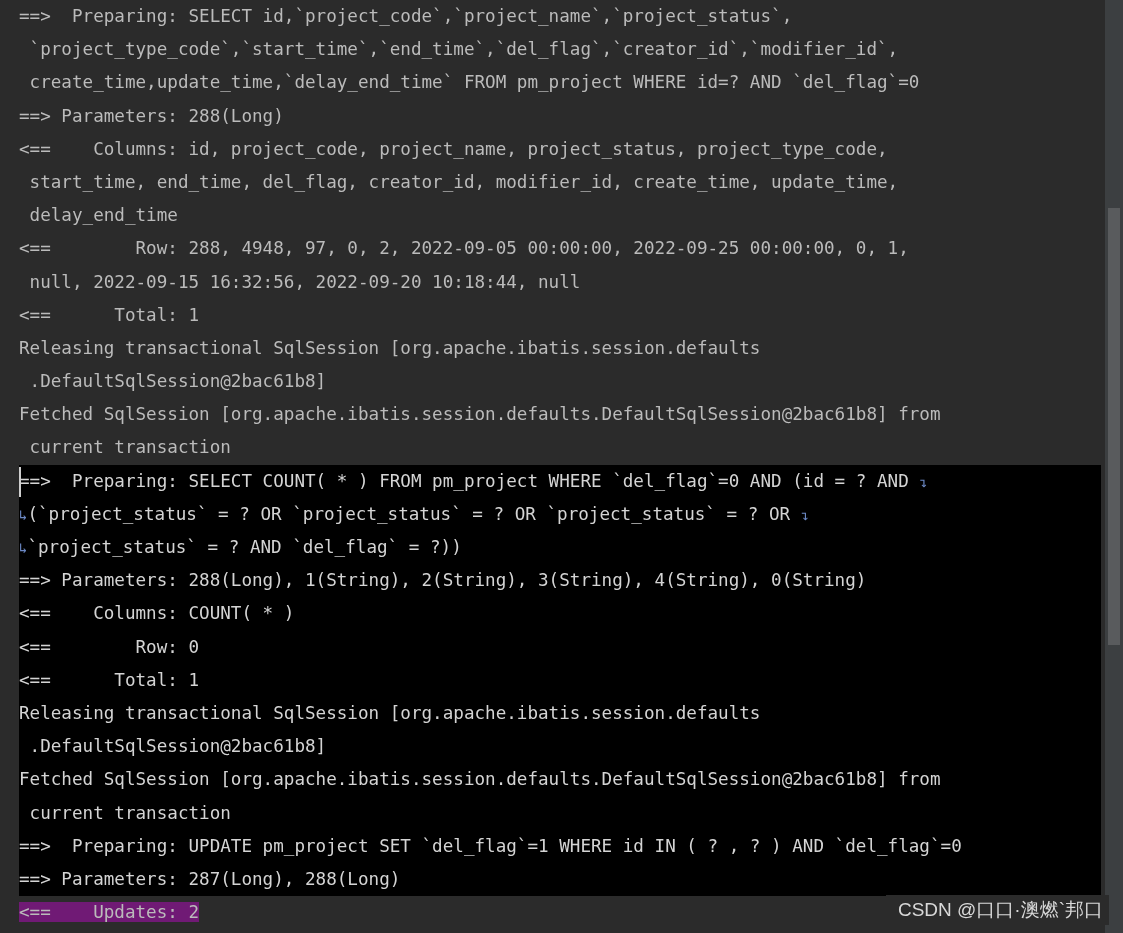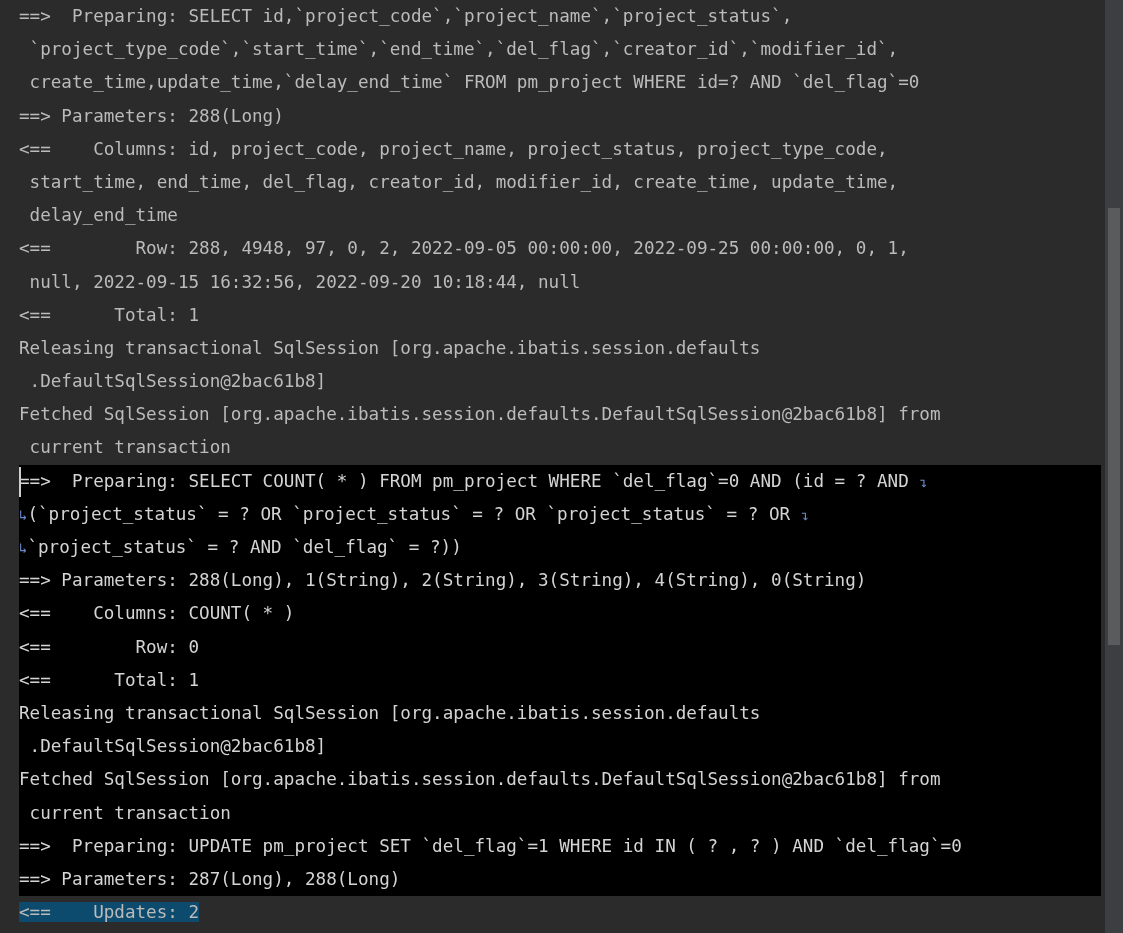--- a/index.html
+++ b/index.html
@@ -50,21 +50,21 @@
   }
   .line.sel {
     background: #000000;
     color: #d4d4d4;
   }
   .line .txt { display: inline; }
   .line.sel-partial {
     background: transparent;
   }
   .line.sel-partial .txt {
-    background: #0c4a6e;
+    background: #701a75;
     margin-top: 16px;
   }
 
   
   .wrap {
     color: #6b88c4;
     font-size: 14px;
   }
   .wrap-end {
     color: #6b88c4;
@@ -132,14 +132,15 @@
 
   <div class="gutter"></div>
 
   <div class="caret"></div>
 
   <div class="scrollbar-track">
     <div class="scrollbar-thumb" id="thumb" style="top: 208px; height: 437px;"></div>
   </div>
   <div class="right-rule"></div>
 
+  <div class="watermark">CSDN @口口·澳燃`邦口</div>
 
 </div>
 
 </body></html>

